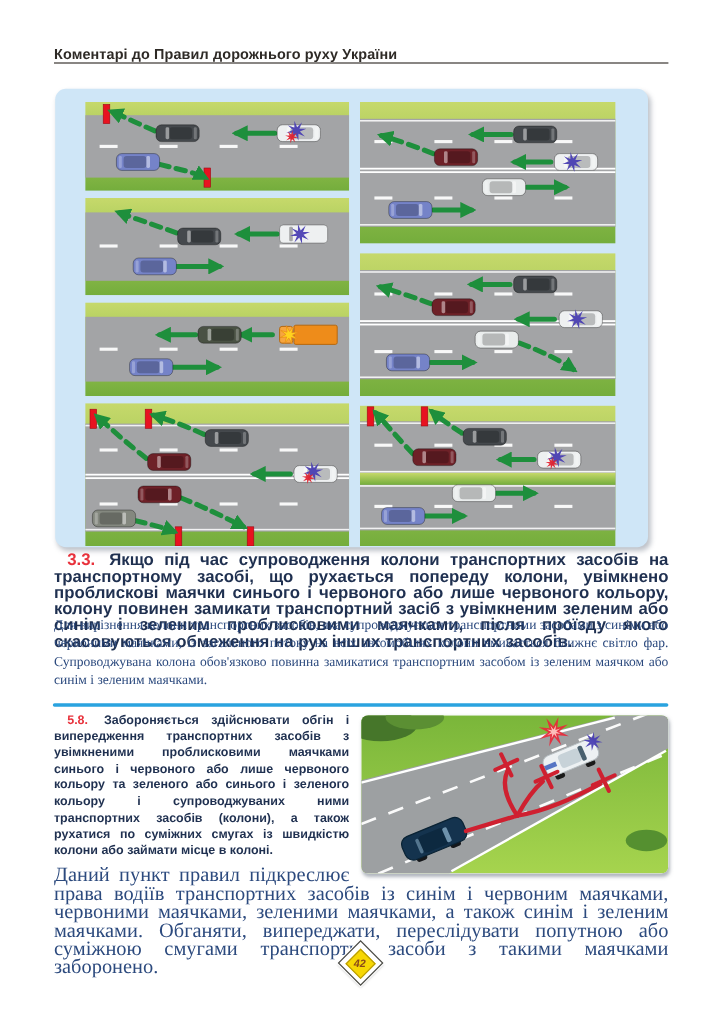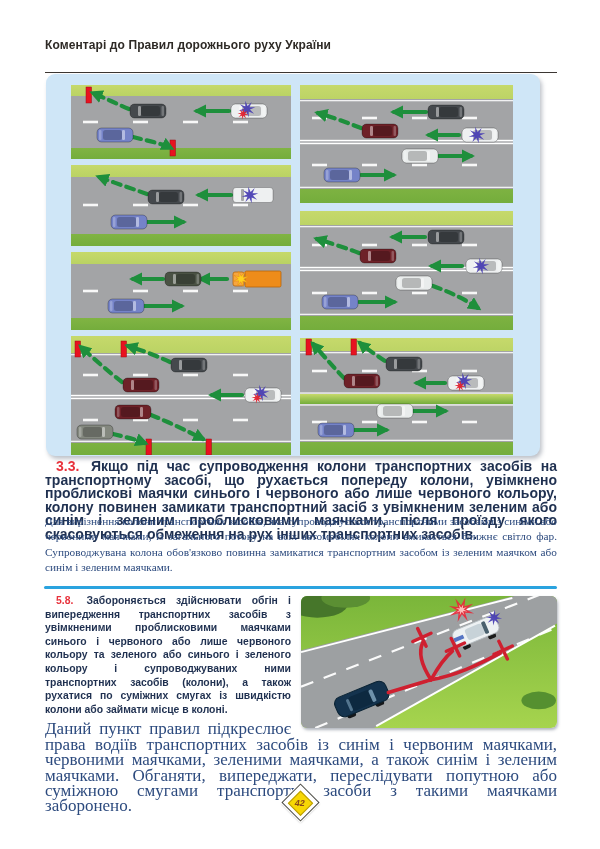--- a/index.html
+++ b/index.html
@@ -4,21 +4,21 @@
 <style>
   html,body{margin:0;padding:0;}
   body{
     width:600px;height:849px;position:relative;background:#ffffff;
     font-family:"Liberation Sans",sans-serif;overflow:hidden;
   }
   
   .header{
     position:absolute;left:45px;top:38px;width:512px;
     font-weight:bold;font-size:12px;color:#2e2a26;letter-spacing:.1px;
-    padding-bottom:20px;border-bottom:1.6px solid #3c3733;
+    padding-bottom:0;border-bottom:1.6px solid #3c3733;
   }
   
   .panelbox{
     position:absolute;left:46px;top:74px;width:494px;height:382px;
     background:#cfe6f7;border-radius:9px;
     box-shadow:2px 3px 4px rgba(110,120,135,.45);
   }
   .panel{position:absolute;}
   .panel svg{display:block;width:100%;height:100%;}
   

